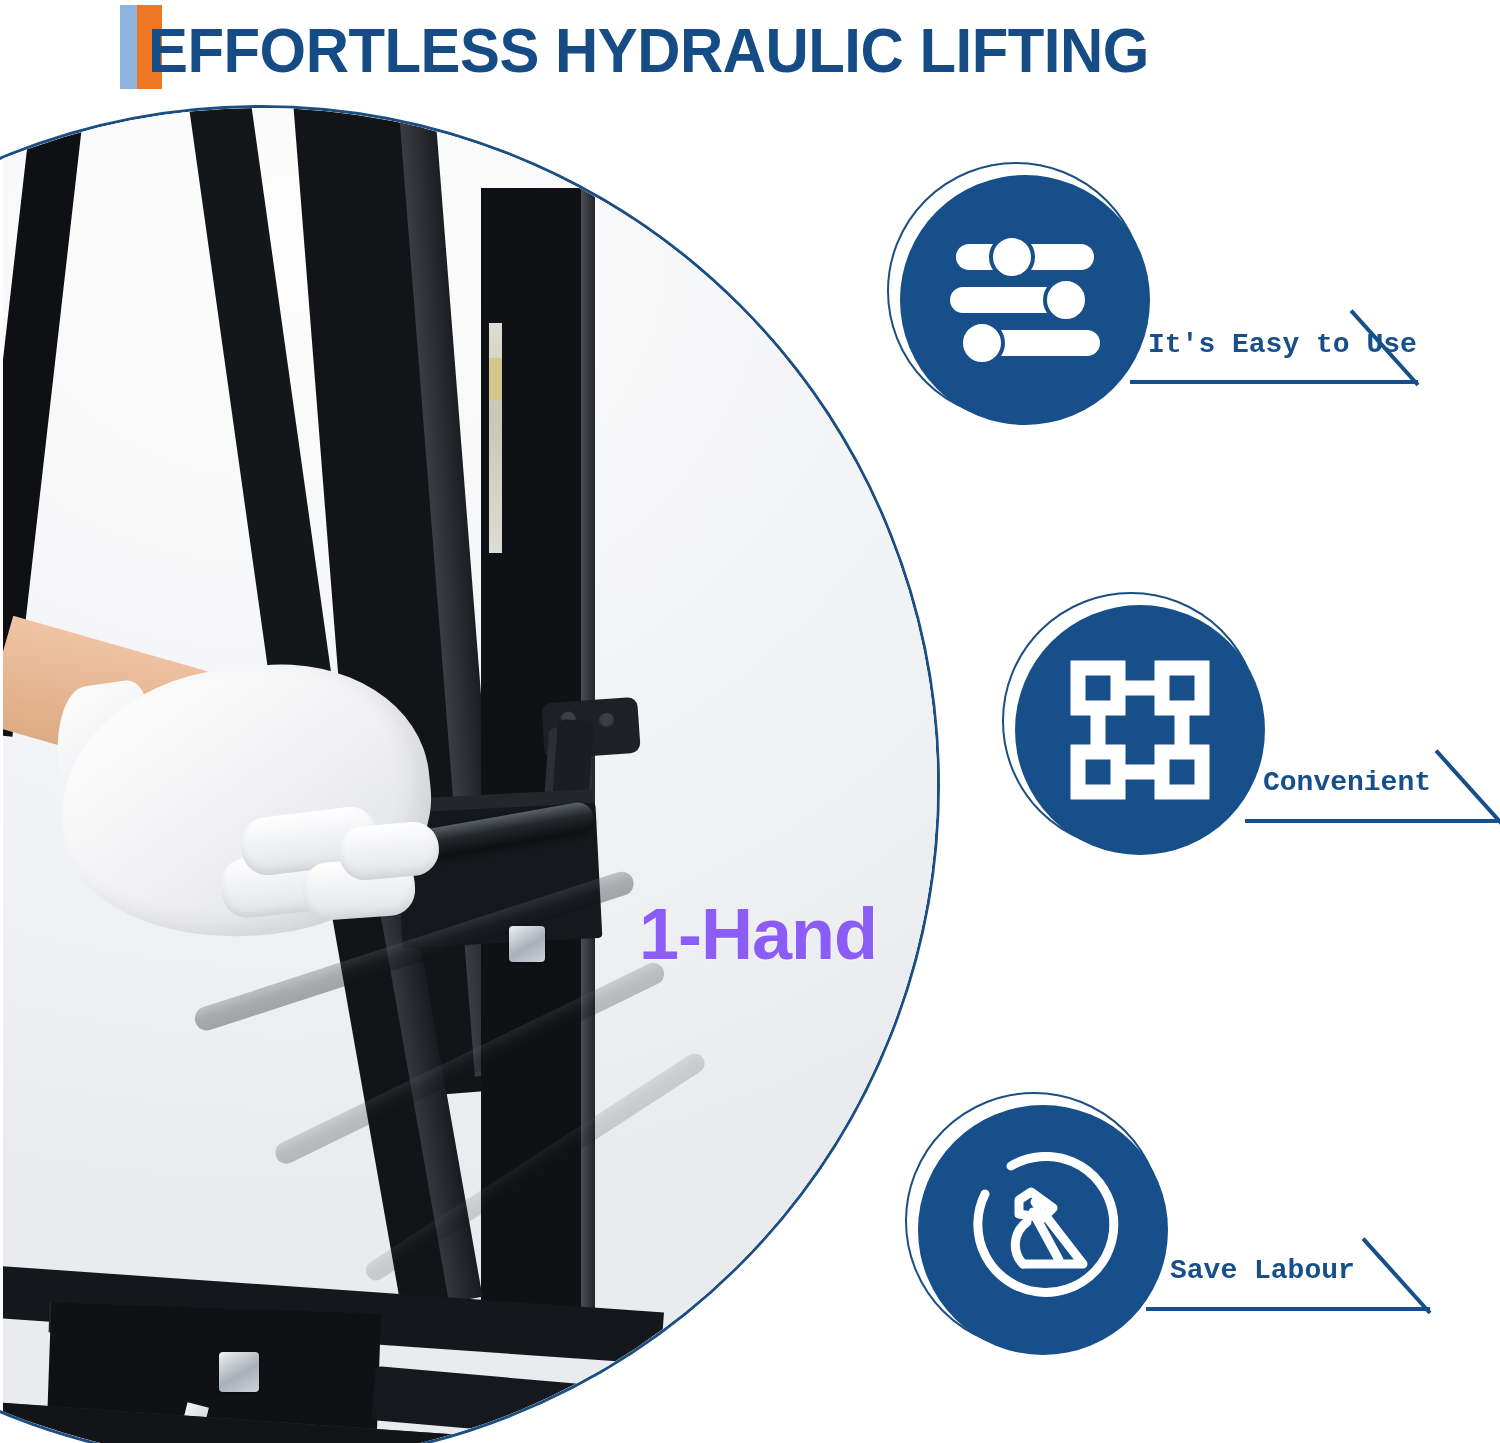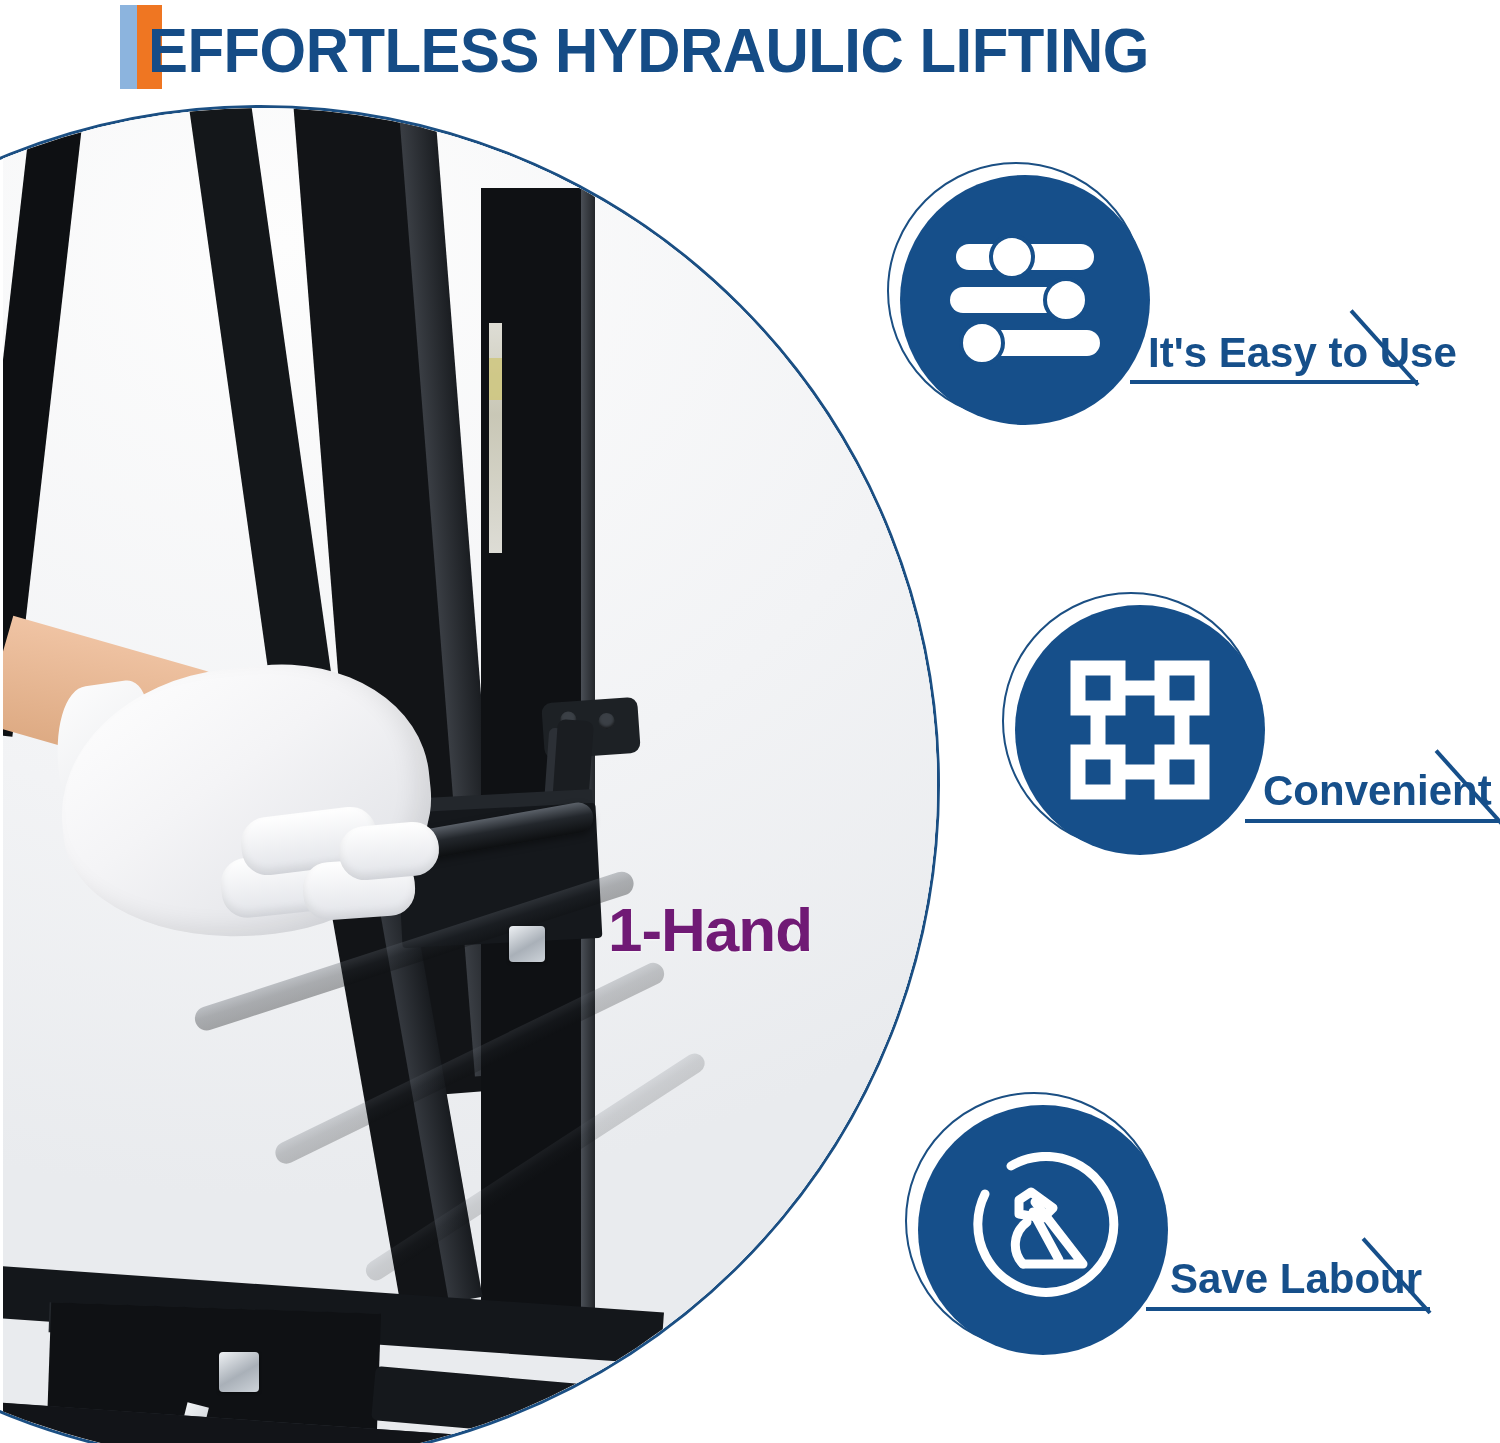--- a/index.html
+++ b/index.html
@@ -246,24 +246,24 @@
   #bolt3{ left:506px; top:818px; width:36px; height:36px; }
   #bolt4{ left:694px; top:1282px; width:26px; height:26px; }
   #clip-silver{
     position:absolute; left:176px; top:1296px; width:22px; height:68px;
     background:linear-gradient(120deg,#f2f4f6,#b8bec5);
     transform:rotate(14deg);
   }
 
   
   #operation-text{
-    position:absolute; left:520px; top:898px; width:380px;
+    position:absolute; left:568px; top:898px; width:380px;
     text-align:center;
-    font-size:62px; font-weight:bold; line-height:1.02;
-    color:#701a75;
+    font-size:72px; font-weight:bold; line-height:1.02;
+    color:#8b5cf6;
     letter-spacing:-1px;
     text-shadow:0 1px 2px rgba(255,255,255,.7);
     z-index:6;
   }
   #operation-text .l2{ display:block; }
 
   
   .feature{ position:absolute; }
   .badge-ring{
     position:absolute; left:-13px; top:-13px;
@@ -272,23 +272,24 @@
   }
   .badge-circle{
     position:absolute; left:0; top:0;
     width:250px; height:250px; border-radius:50%;
     background:#164f8a;
     display:flex; align-items:center; justify-content:center;
     z-index:2;
   }
   .badge-label{
     position:absolute;
-    font-size:42px; font-weight:bold; color:#164f8a;
+    font-size:28px; font-weight:bold; color:#164f8a;
     white-space:nowrap;
     z-index:3;
+    font-family:Liberation Mono, monospace;
   }
   .callout-line{
     position:absolute; height:4px; background:#164f8a; z-index:1;
   }
   .callout-diag{
     position:absolute; width:4px; background:#164f8a;
     transform-origin:bottom center; z-index:1;
   }
 
   

